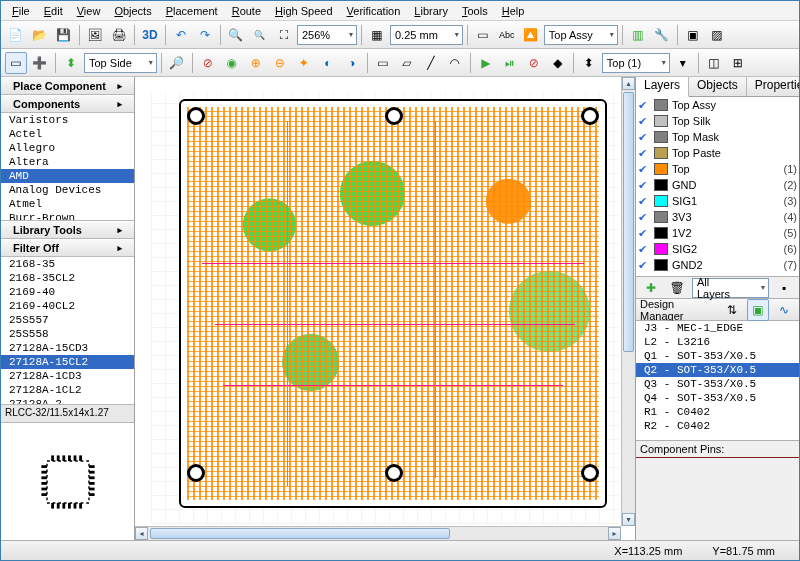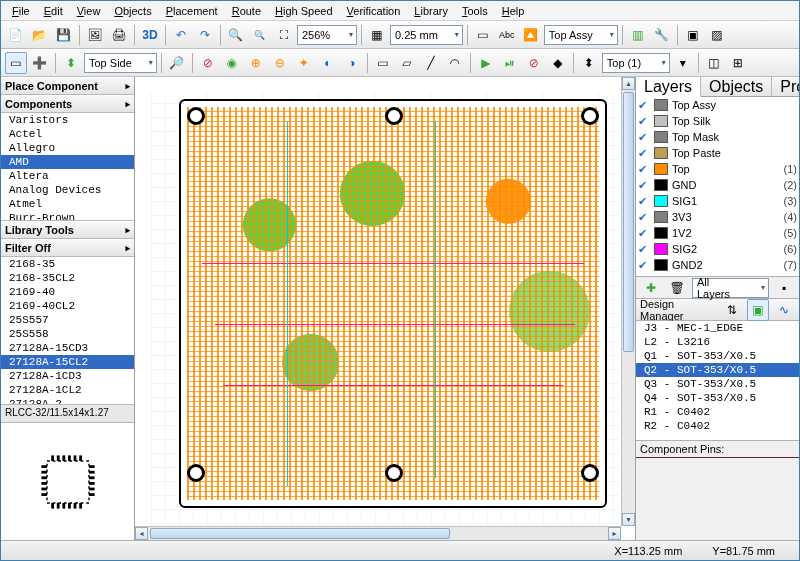--- a/index.html
+++ b/index.html
@@ -14,21 +14,21 @@
 .menubar { height: 20px; background: #f4f4f4; display: flex; align-items: center; padding: 0 4px; border-bottom: 1px solid #d0d0d0; }
 .menubar span { padding: 2px 7px; cursor: pointer; }
 .menubar u { text-decoration: underline; }
 .toolbar { height: 28px; background: linear-gradient(#fdfdfd,#e8e8e8); display: flex; align-items: center; padding: 0 4px; border-bottom: 1px solid #c0c0c0; gap: 2px; }
 .tbtn { width: 22px; height: 22px; border: 1px solid transparent; border-radius: 2px; display: flex; align-items: center; justify-content: center; cursor: pointer; font-size: 12px;}
 .tsep { width: 1px; height: 20px; background: #b0b0b0; margin: 0 2px; }
 .tsel { height: 20px; border: 1px solid #7f9db9; background: #fff; padding: 0 24px 0 4px; font-size: 11px; display: flex; align-items: center; min-width: 60px; position: relative; cursor: pointer;}
 .tsel:after { content: "▾"; position: absolute; right: 3px; font-size: 8px; color: #555; }
 .content { flex: 1; display: flex; overflow: hidden; }
 .left-panel { width: 134px; background: #f0f0f0; border-right: 1px solid #a0a0a0; display: flex; flex-direction: column; }
-.panel-hdr { height: 18px; background: linear-gradient(#f8f8f8,#e4e4e4); border-top: 1px solid #fff; border-bottom: 1px solid #b8b8b8; padding: 0 4px; display: flex; align-items: center; justify-content: space-between; font-weight: bold; }
+.panel-hdr { height: 18px; background: linear-gradient(#f8f8f8,#e4e4e4); border-top: 1px solid #fff; border-bottom: 1px solid #b8b8b8; padding: 0 12px; display: flex; align-items: center; justify-content: space-between; font-weight: bold; }
 .panel-hdr .arrow { font-size: 9px; }
 .listbox { background: #fff; border-bottom: 1px solid #b8b8b8; overflow-y: auto; }
 .list-item { padding: 1px 8px; cursor: pointer; white-space: nowrap; overflow: hidden; font-family: Liberation Mono, monospace; }
 .list-item.sel { background: #316ac5; color: #fff; }
 .footprint { height: 18px; padding: 2px 4px; background: #e8e8e8; border-bottom: 1px solid #b8b8b8; font-size: 10px; }
 .preview { flex: 1; background: #fff; display: flex; align-items: center; justify-content: center; }
 .preview svg { width: 70px; height: 70px; }
 .canvas { flex: 1; background: #fff; position: relative; overflow: auto; }
 .canvas-inner { position: absolute; inset: 16px; background: repeating-linear-gradient(0deg,#f4f4f4 0,#f4f4f4 1px, transparent 1px, transparent 14px), repeating-linear-gradient(90deg,#f4f4f4 0,#f4f4f4 1px, transparent 1px, transparent 14px); }
 .pcb { position: absolute; left: 28px; top: 6px; right: 12px; bottom: 16px; background: #fff; border: 2px solid #000; border-radius: 6px; overflow: hidden;}
@@ -39,21 +39,21 @@
   radial-gradient(circle at 45% 22%, rgba(0,200,0,0.7) 0 32px, transparent 33px),
   radial-gradient(circle at 78% 24%, rgba(255,140,0,0.9) 0 22px, transparent 23px),
   radial-gradient(circle at 88% 52%, rgba(0,200,0,0.5) 0 40px, transparent 41px),
   radial-gradient(circle at 30% 65%, rgba(0,180,0,0.6) 0 28px, transparent 29px);
 }
 .trace-h { position: absolute; height: 1px; background: #ff1493; }
 .trace-v { position: absolute; width: 1px; background: #00ced1; }
 .hole { position: absolute; width: 18px; height: 18px; border: 3px solid #000; border-radius: 50%; background: #fff; }
 .right-panel { width: 164px; background: #f0f0f0; border-left: 1px solid #a0a0a0; display: flex; flex-direction: column; }
 .tabs { height: 20px; display: flex; border-bottom: 1px solid #a0a0a0; background: linear-gradient(#f8f8f8,#e4e4e4);}
-.tab { padding: 1px 8px; border-right: 1px solid #b8b8b8; cursor: pointer; font-size: 16px; }
+.tab { padding: 1px 8px; border-right: 1px solid #b8b8b8; cursor: pointer; font-size: 12px; }
 .tab.active { background: #fff; border-bottom: 1px solid #fff; margin-bottom: -1px; }
 .layers { background: #fff; overflow-y: auto; height: 180px; border-bottom: 1px solid #b0b0b0; position: relative;}
 .layer-row { display: flex; align-items: center; height: 16px; padding: 0 2px; gap: 4px; }
 .layer-row .chk { color: #2a6bd6; font-size: 11px; width: 12px; }
 .layer-row .sw { width: 14px; height: 12px; border: 1px solid #555; flex-shrink: 0;}
 .layer-row .nm { flex: 1; }
 .layer-row .idx { color: #444; }
 .layer-tools { height: 22px; display: flex; align-items: center; gap: 4px; padding: 0 4px; border-bottom: 1px solid #b0b0b0; background: #f0f0f0;}
 .dm-hdr { height: 22px; display: flex; align-items: center; gap: 4px; padding: 0 4px; border-bottom: 1px solid #b0b0b0; background: linear-gradient(#f8f8f8,#e4e4e4); }
 .dm-list { background: #fff; height: 120px; overflow-y: auto; border-bottom: 1px solid #b0b0b0; }
@@ -165,22 +165,22 @@
           <span class="arrow">▸</span>
         </div>
       <div class="panel-hdr">
           <span>Components</span>
           <span class="arrow">▸</span>
         </div>
       <div class="listbox" id="comp-list" style="height:108px">
           <div class="list-item">Varistors</div>
           <div class="list-item">Actel</div>
           <div class="list-item">Allegro</div>
+          <div class="list-item">Altera</div>
           <div class="list-item sel">AMD</div>
-          <div class="list-item">Altera</div>
           <div class="list-item">Analog Devices</div>
           <div class="list-item">Atmel</div>
           <div class="list-item">Burr-Brown</div>
         </div>
       <div class="panel-hdr">
           <span>Library Tools</span>
           <span class="arrow">▸</span>
         </div>
       <div class="panel-hdr">
           <span>Filter Off</span>

